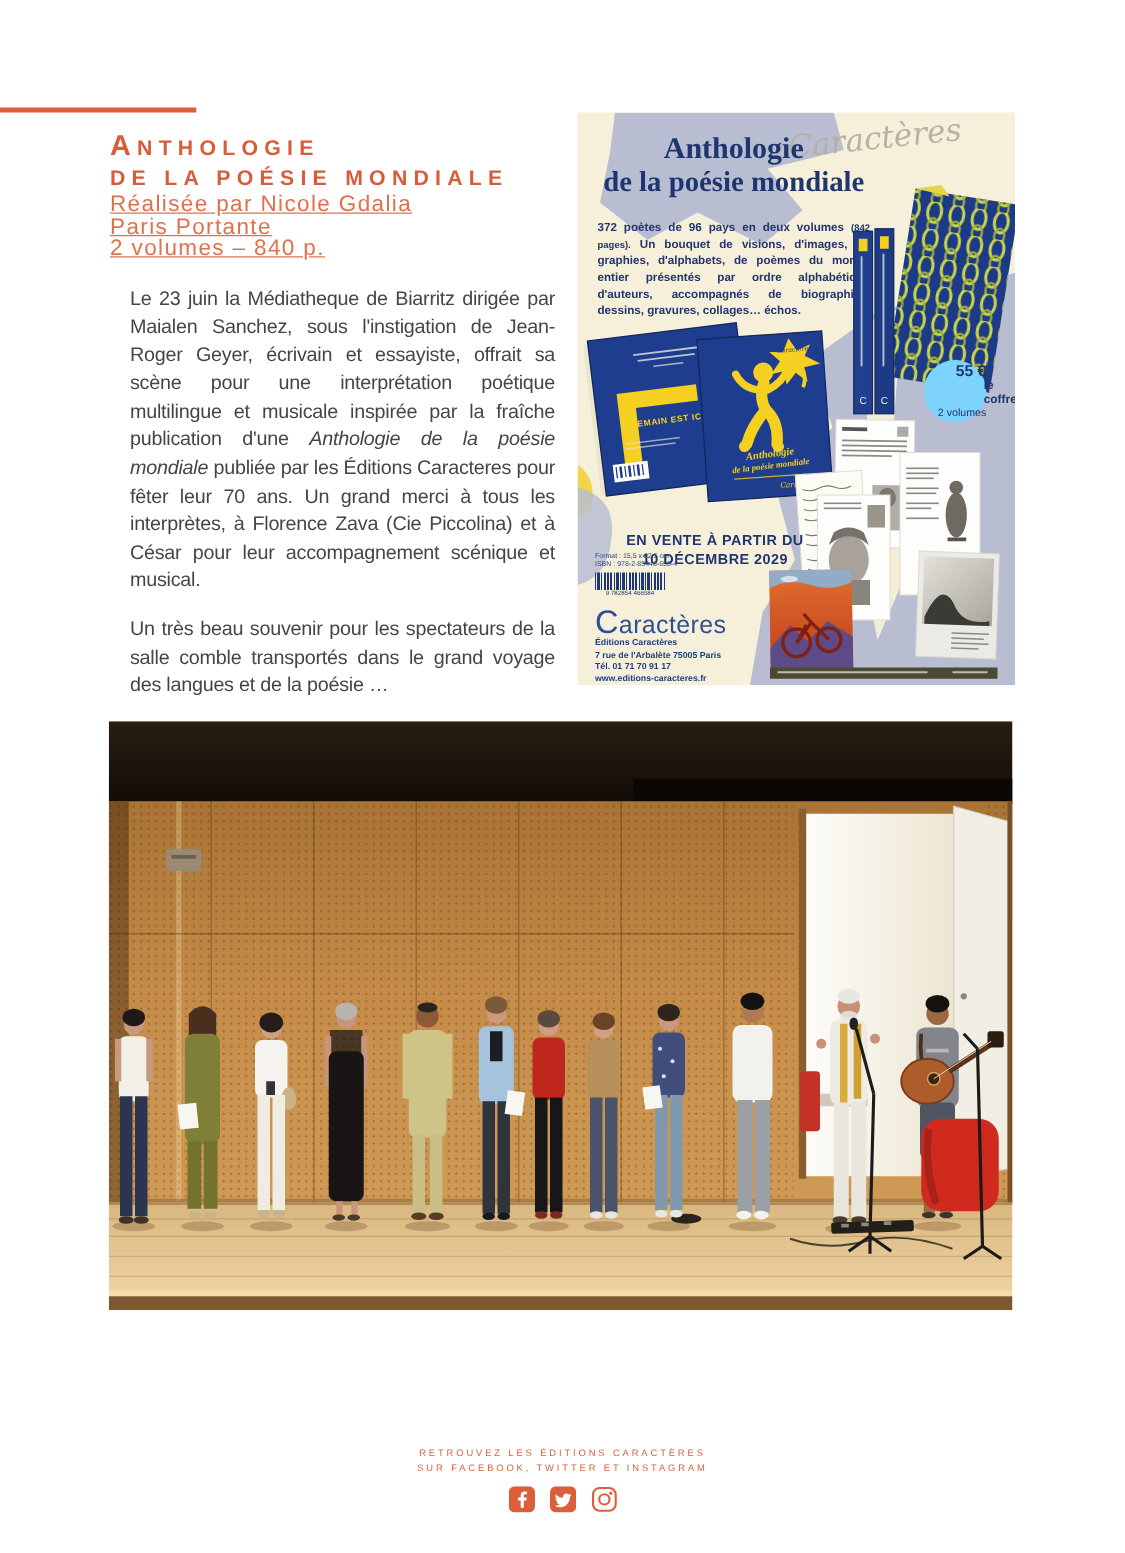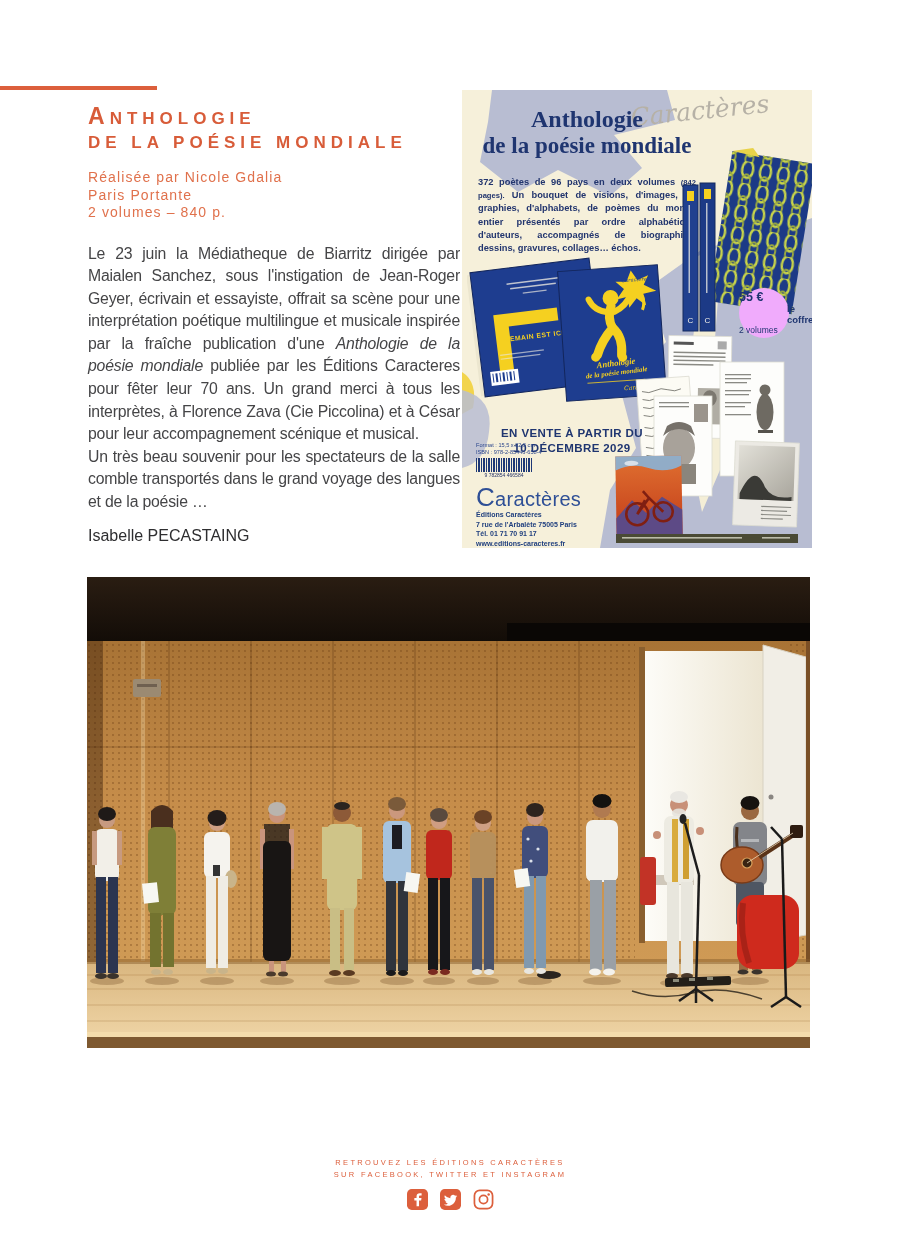--- a/index.html
+++ b/index.html
@@ -7,42 +7,42 @@
        font-family:"Liberation Sans",sans-serif;}
   .page{position:absolute;inset:0;background:#fff;padding-left:28px;}
 
   
   .top-rule{position:absolute;left:0;top:86px;width:157px;height:4px;background:#DC5F3C;}
 
   
   .article{position:absolute;left:88px;top:104px;width:372px;}
   .a-title{color:#D85C39;font-weight:bold;font-size:17px;letter-spacing:5px;line-height:24px;}
   .a-title .t1::first-letter{font-size:23px;}
-  .a-sub{margin-top:14px;color:#E0714C;font-size:14px;letter-spacing:1.1px;line-height:17.5px;}
+  .a-sub{color:#E0714C;font-size:18px;letter-spacing:1.1px;line-height:17.5px;text-decoration:underline;}
   .a-body{margin-top:21px;color:#454547;font-size:15.8px;line-height:22.6px;text-align:justify;letter-spacing:-0.2px;}
-  .a-body p{margin:0;}
+  .a-body p{margin:16px;}
   .a-body .it{font-style:italic;}
   .a-sign{margin-top:13px;text-align:left;padding-right:22px;color:#2e2e30;font-size:16px;}
 
   
   .flyer{position:absolute;left:462px;top:90px;width:350px;height:458px;background:#F6F0DA;overflow:hidden;}
   .flyer > *{position:absolute;}
   .fl-bg{left:0;top:0;}
   .fl-script{left:168px;top:4px;width:180px;font-family:"DejaVu Serif",serif;font-style:italic;
              font-size:25px;color:#B6B1A6;transform:rotate(-6deg);}
   .fl-title{left:8px;top:16px;width:234px;text-align:center;color:#1F3570;
             font-family:"Liberation Serif",serif;font-weight:bold;}
   .fl-title .l1{font-size:24px;line-height:27px;}
   .fl-title .l2{font-size:23px;line-height:26px;}
   .fl-intro{left:16px;top:86px;width:218px;color:#22356E;font-weight:bold;font-size:9.3px;
             line-height:13.2px;text-align:justify;}
   .fl-intro .small{font-size:7.6px;}
   .fl-slipcase{left:213px;top:53px;}
-  .fl-badge{left:277px;top:198px;width:50px;height:50px;border-radius:50%;background:#f0abfc;
-            color:#1F3570;text-align:left;display:flex;flex-direction:column;justify-content:center;
+  .fl-badge{left:277px;top:198px;width:50px;height:50px;border-radius:50%;background:#7dd3fc;
+            color:#1F3570;text-align:right;display:flex;flex-direction:column;justify-content:center;
             line-height:1.15;z-index:5;}
   .fl-badge .b1{font-size:12.5px;font-weight:bold;}
   .fl-badge .b2{font-size:9.5px;font-weight:bold;margin-left:48px;}
   .fl-badge .b3{font-size:8.5px;}
   .fl-books{left:5px;top:160px;}
   .fl-collage{left:150px;top:240px;}
   .fl-onsale{left:20px;top:336px;width:180px;text-align:center;color:#1F3570;font-weight:bold;
              font-size:11.5px;line-height:15px;letter-spacing:.4px;z-index:6;}
   .fl-format{left:14px;top:352px;color:#2A458C;font-size:5.6px;line-height:7px;z-index:6;}
   .fl-barcode{left:14px;top:368px;width:56px;height:14px;z-index:6;

